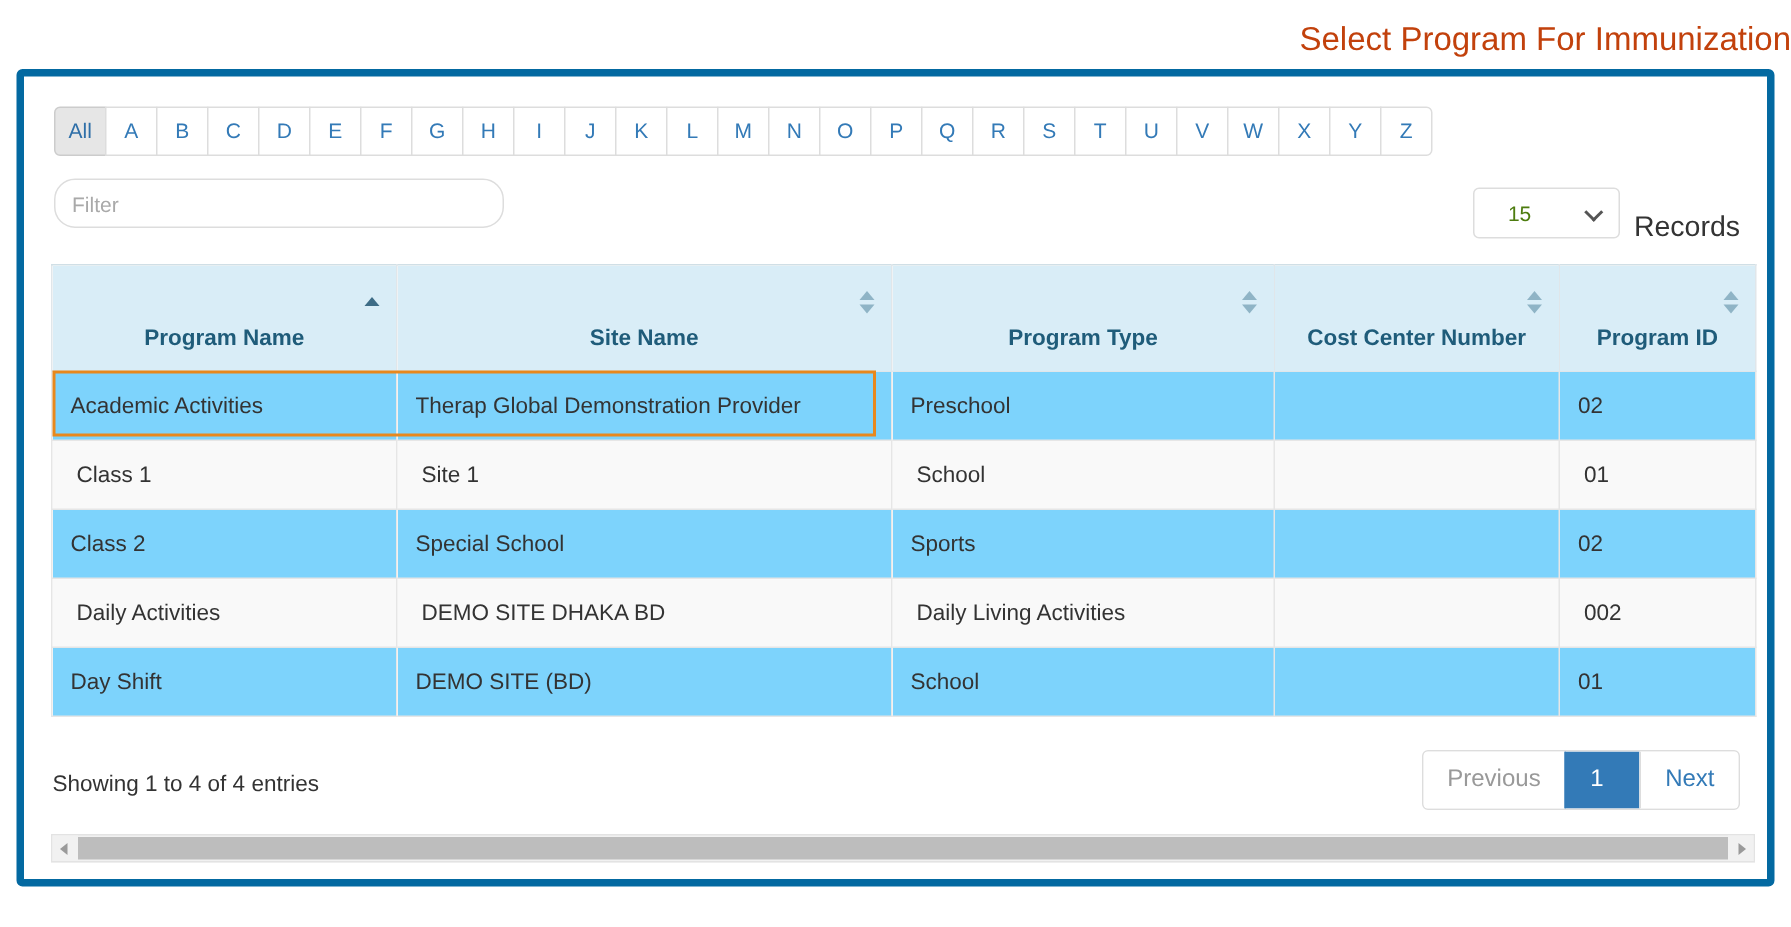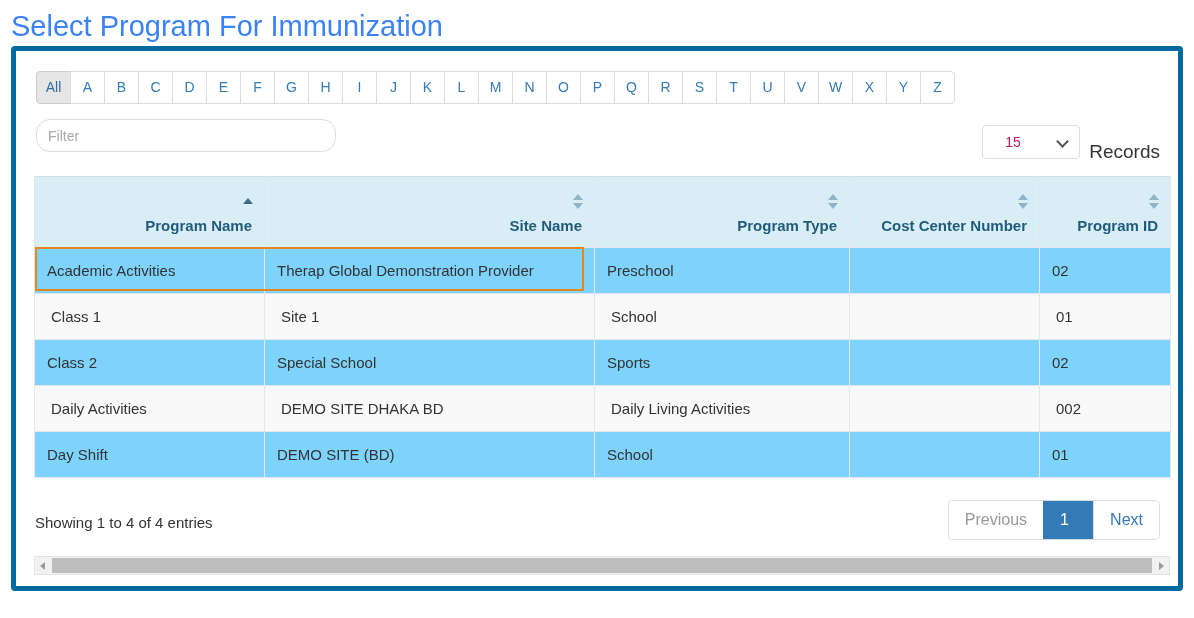--- a/index.html
+++ b/index.html
@@ -8,27 +8,28 @@
     padding: 0;
     width: 1194px;
     height: 618px;
     background: #ffffff;
     font-family: "Liberation Sans", sans-serif;
     color: #333333;
     overflow: hidden;
   }
 
   .page-title {
-    font-size: 29px;
+    font-size: 22px;
     font-weight: normal;
-    color: #3b82f6;
+    color: #c2410c;
     margin: 0;
     padding: 9px 0 0 11px;
     line-height: 34px;
     letter-spacing: 0px;
+    text-align: right;
   }
 
   .panel {
     position: absolute;
     left: 11px;
     top: 46px;
     width: 1172px;
     height: 545px;
     border: 5px solid #0369a1;
     border-radius: 4px;
@@ -102,21 +103,21 @@
     height: 34px;
     border: 1px solid #dddddd;
     border-radius: 4px;
     background: #ffffff;
     display: flex;
     align-items: center;
     cursor: pointer;
   }
   .records-select .sel-value {
     font-size: 14px;
-    color: #be185d;
+    color: #4d7c0f;
     padding-left: 22px;
   }
   .chev {
     position: absolute;
     right: 12px;
     top: 11px;
     width: 9px;
     height: 9px;
     border-right: 2px solid #555555;
     border-bottom: 2px solid #555555;
@@ -142,21 +143,21 @@
     border-collapse: collapse;
     table-layout: fixed;
     width: 1136px;
     font-size: 15px;
   }
   table.grid thead th {
     background: #d9edf7;
     color: #1f5c7a;
     font-weight: bold;
     font-size: 15px;
-    text-align: right;
+    text-align: center;
     vertical-align: bottom;
     padding: 10px 12px 12px 12px;
     height: 71px;
     border: 1px solid #e0e6ea;
     border-top: 1px solid #d0dfe6;
     position: relative;
     cursor: pointer;
     line-height: 19px;
   }
   .sort-ind {

